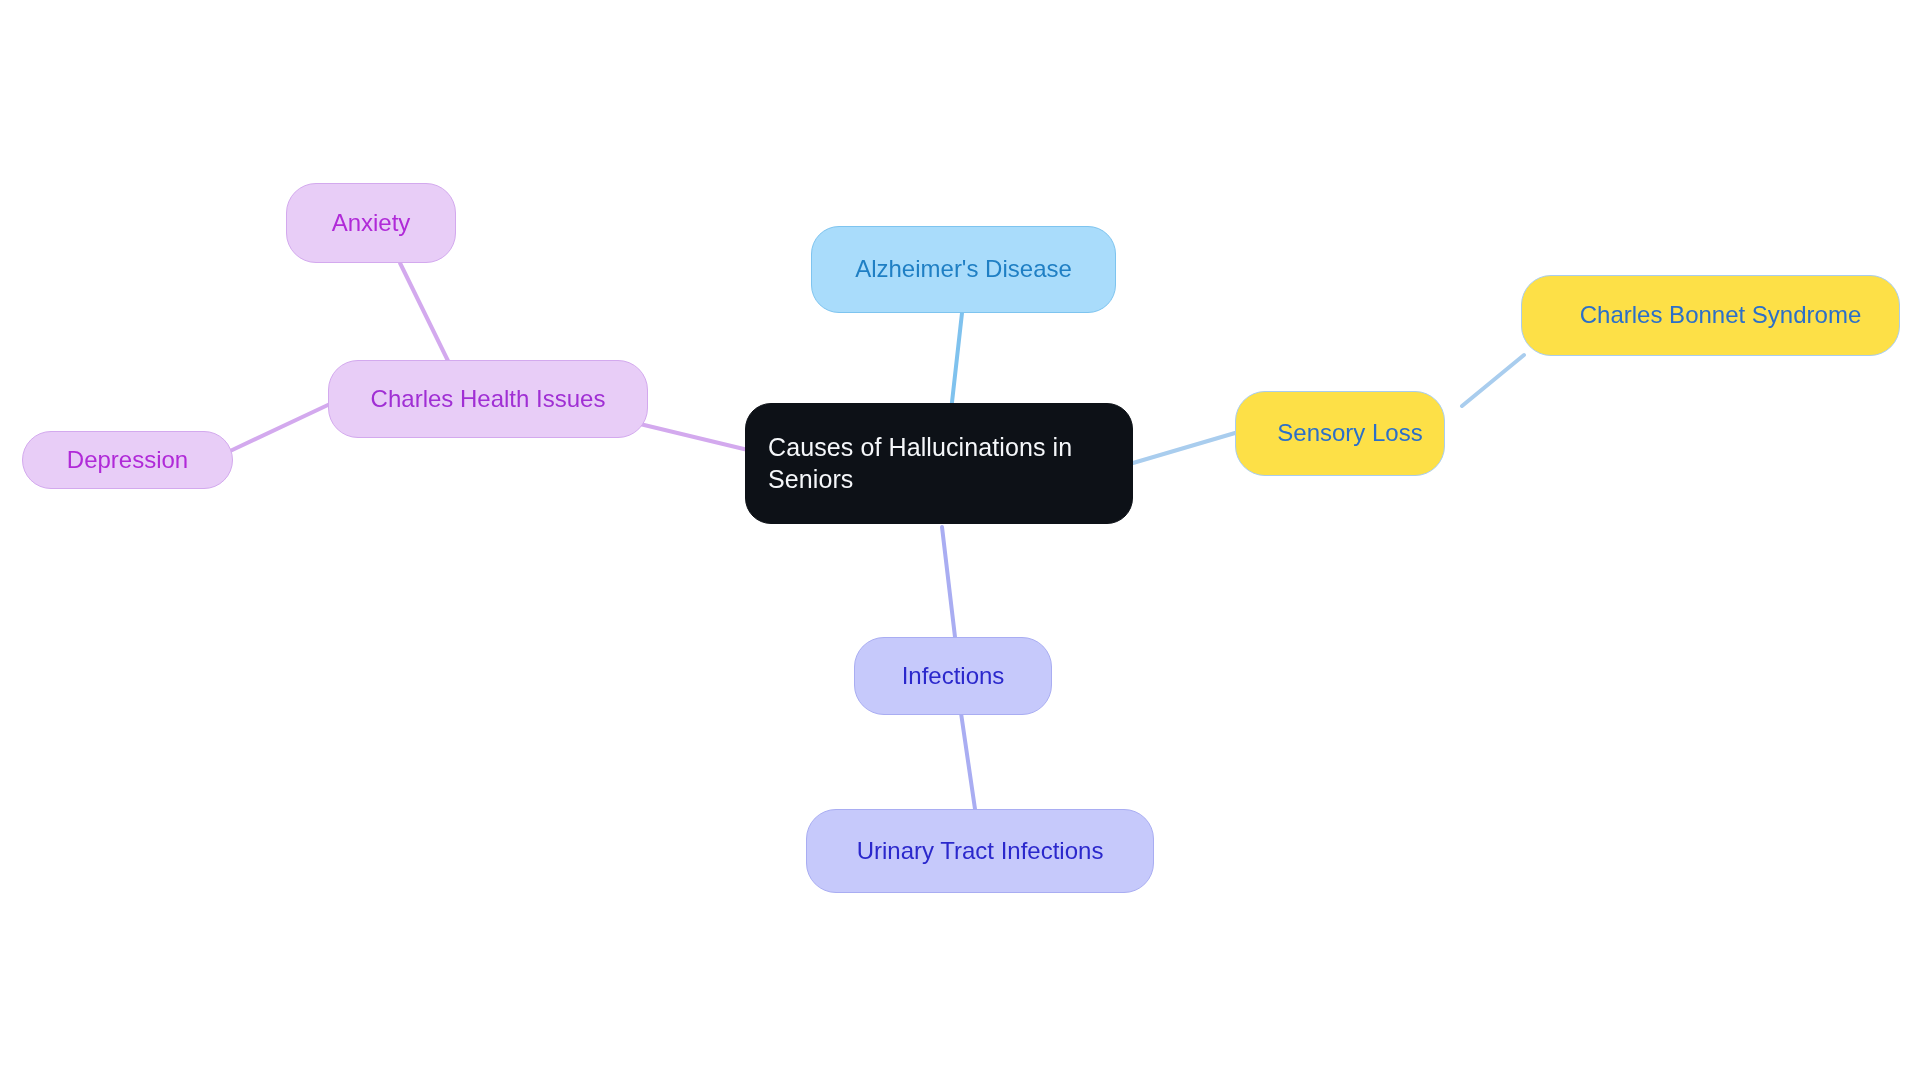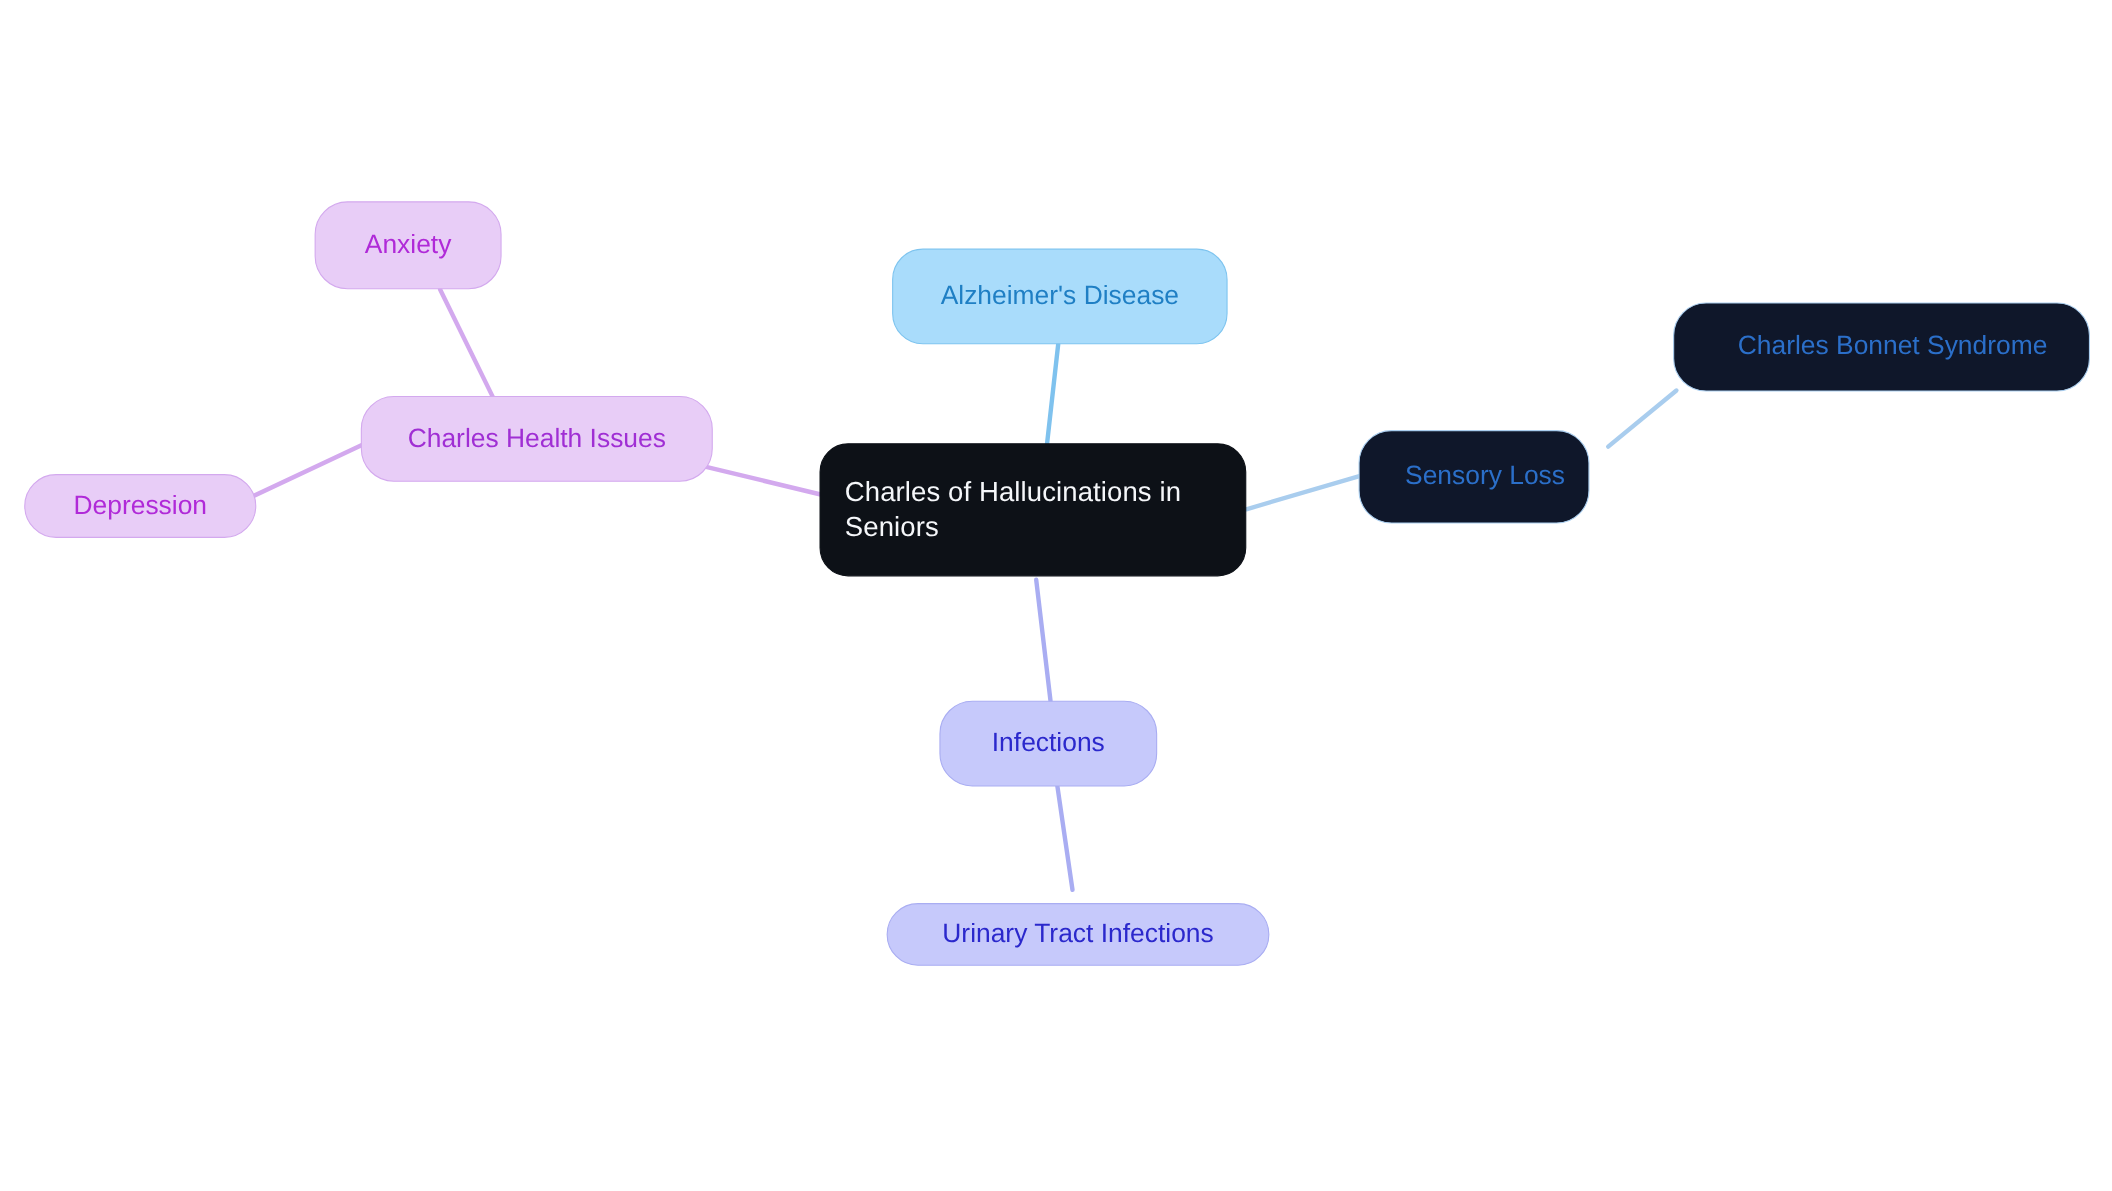--- a/index.html
+++ b/index.html
@@ -50,21 +50,21 @@
     padding: 0 22px;
   }
   .node-blue-a {
     background: #a9dcfb;
     border-color: #7ec4ef;
     color: #1f7fc4;
     border-radius: 28px;
     font-size: 24px;
   }
   .node-blue-b {
-    background: #0f172a;
+    background: #fde047;
     border-color: #a9cdee;
     color: #2b6fc9;
     border-radius: 30px;
     font-size: 24px;
     padding-left: 20px;
   }
   .node-indigo {
     background: #c6c9fb;
     border-color: #a9adf2;
     color: #2b28cc;
@@ -103,31 +103,31 @@
 
     <path d="M 961 713 L 975 809" stroke="#a9adf2" stroke-width="4" fill="none" stroke-linecap="round"></path>
 
     <path d="M 640 424 L 748 450" stroke="#d3a9ee" stroke-width="4" fill="none" stroke-linecap="round"></path>
 
     <path d="M 400 263 L 452 369" stroke="#d3a9ee" stroke-width="4" fill="none" stroke-linecap="round"></path>
 
     <path d="M 228 452 L 330 404" stroke="#d3a9ee" stroke-width="4" fill="none" stroke-linecap="round"></path>
   </svg>
 
-  <div class="node node-root" style="left:745px; top:403px; width:388px; height:121px;">Charles of Hallucinations in Seniors</div>
+  <div class="node node-root" style="left:745px; top:403px; width:388px; height:121px;">Causes of Hallucinations in Seniors</div>
 
   <div class="node node-blue-a" style="left:811px; top:226px; width:305px; height:87px;">Alzheimer's Disease</div>
 
   <div class="node node-blue-b" style="left:1235px; top:391px; width:210px; height:85px;">Sensory Loss</div>
 
   <div class="node node-blue-b" style="left:1521px; top:275px; width:379px; height:81px;">Charles Bonnet Syndrome</div>
 
   <div class="node node-indigo" style="left:854px; top:637px; width:198px; height:78px;">Infections</div>
 
-  <div class="node node-indigo" style="left:806px; top:809px; width:348px; height:57px;margin-top:12px;">Urinary Tract Infections</div>
+  <div class="node node-indigo" style="left:806px; top:809px; width:348px; height:84px;">Urinary Tract Infections</div>
 
   <div class="node node-violet" style="left:328px; top:360px; width:320px; height:78px;">Charles Health Issues</div>
 
   <div class="node node-violet-dark" style="left:286px; top:183px; width:170px; height:80px;">Anxiety</div>
 
   <div class="node node-violet-dark" style="left:22px; top:431px; width:211px; height:58px;">Depression</div>
 
 </div>
 
 </body></html>

